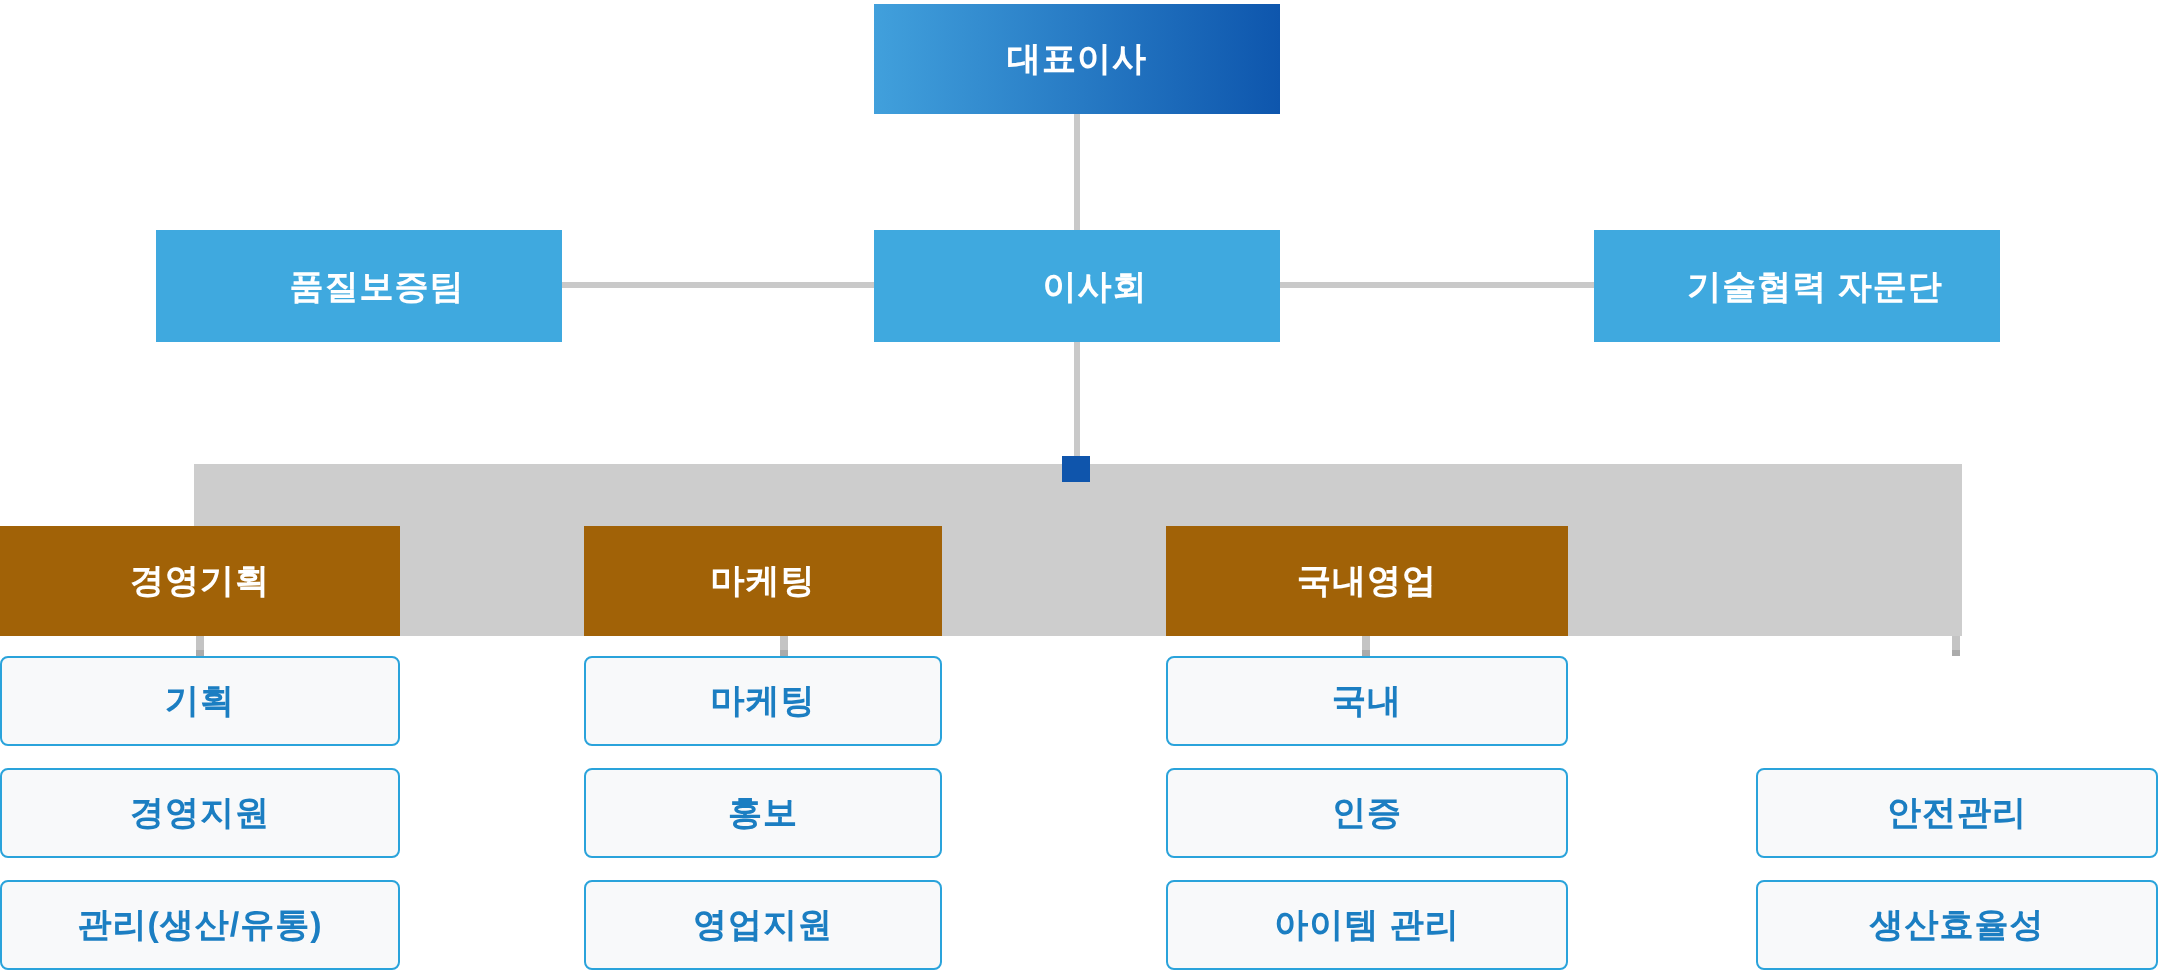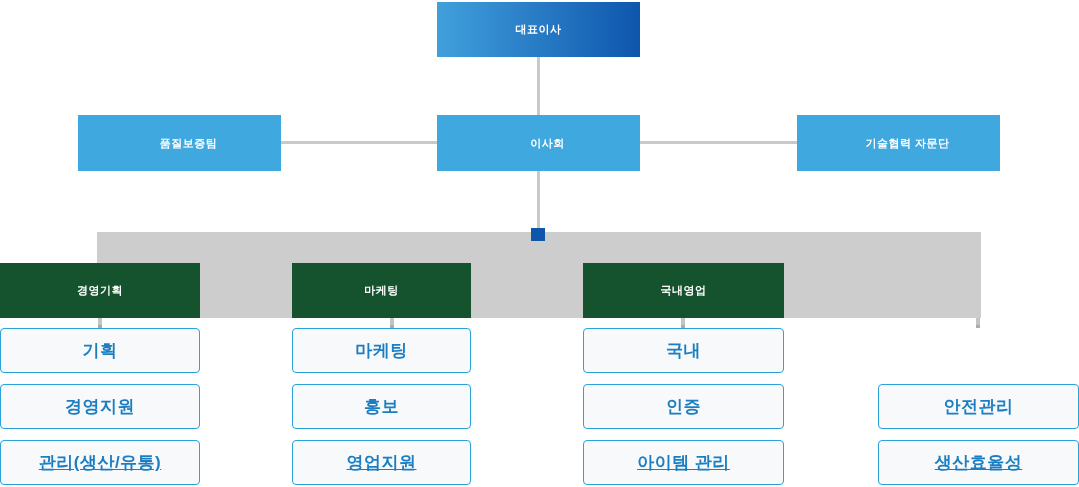--- a/index.html
+++ b/index.html
@@ -10,21 +10,21 @@
     background: #ffffff;
     overflow: hidden;
     font-family: "Liberation Sans", sans-serif;
   }
   .box {
     position: absolute;
     display: flex;
     align-items: center;
     justify-content: center;
     box-sizing: border-box;
-    font-size: 11px;
+    font-size: 17px;
     font-weight: 700;
     letter-spacing: 0.5px;
     color: #ffffff;
     text-align: center;
   }
   
   .lv1 {
     left: 437px; top: 2px; width: 203px; height: 55px;
     background: linear-gradient(90deg, #41A0DC 0%, #0E56AD 100%);
   }
@@ -38,21 +38,21 @@
   .vline1 { left: 537px; top: 57px;  width: 3px; height: 58px; }
   .vline2 { left: 537px; top: 171px; width: 3px; height: 62px; }
   .hline1 { left: 281px; top: 141px; width: 156px; height: 3px; }
   .hline2 { left: 640px; top: 141px; width: 157px; height: 3px; }
   .busbar { position: absolute; left: 97px; top: 232px; width: 884px; height: 86px; background: #CDCDCD; z-index: 1; }
   .junction {
     position: absolute; left: 531px; top: 228px; width: 14px; height: 13px;
     background: #0F55AC; z-index: 2;
   }
   
-  .dept { top: 263px; height: 55px; background: #14532d; z-index: 2; }
+  .dept { top: 263px; height: 55px; background: #a16207; z-index: 2; }
   
   .col0 { left: 0px;   width: 200px; }
   .col1 { left: 292px; width: 179px; }
   .col2 { left: 583px; width: 201px; text-align: center; }
   .col3 { left: 878px; width: 201px; }
   
   .stub {
     position: absolute; top: 318px; width: 4px; height: 10px;
     background: #C4C4C4; border-bottom: 3px solid #ABABAB;
     box-sizing: border-box; z-index: 2;
@@ -66,21 +66,21 @@
     height: 45px;
     background: #F8F9FA;
     border: 1.5px solid #2AA3DB;
     border-radius: 4px;
     color: #1B7EC2;
     font-weight: 600;
     font-size: 17px;
   }
   .row0 { top: 328px; }
   .row1 { top: 384px; font-family: Liberation Serif, serif; }
-  .row2 { top: 440px; text-decoration: underline; }
+  .row2 { top: 440px; }
 </style>
 </head>
 <body>
 
 <div class="stage">
 
   <div class="line vline1"></div>
   <div class="line vline2"></div>
   <div class="line hline1"></div>
   <div class="line hline2"></div>

